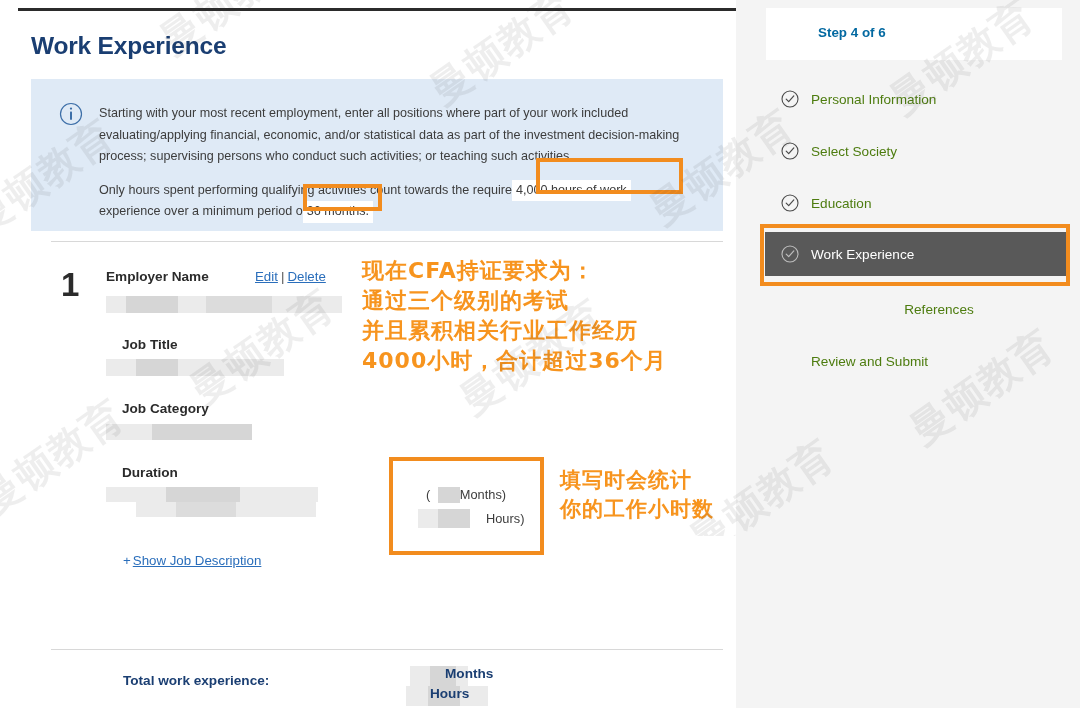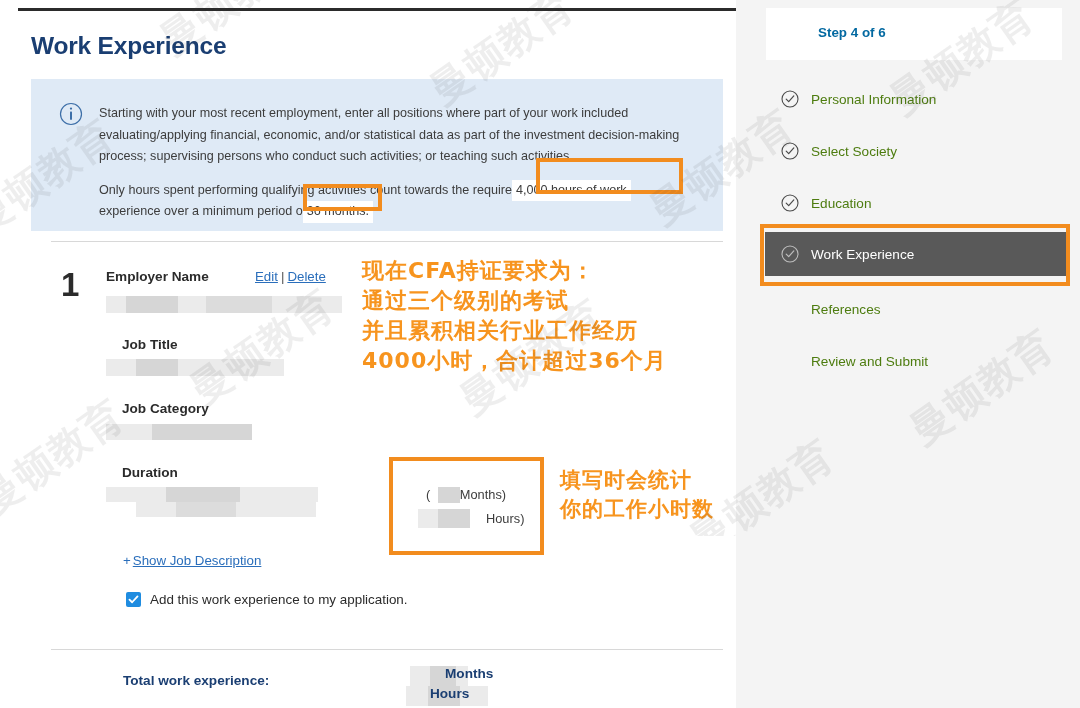--- a/index.html
+++ b/index.html
@@ -307,28 +307,20 @@
         <span class="redact d1" style="left:-2px; top:2px; width:46px; height:19px;"></span>
         <span class="redact d2" style="left:-8px; top:2px; width:20px; height:19px;"></span>
         <span style="margin-left:60px;">Hours)</span>
       </div>
     </div>
 
     <div class="show-desc">
       <span class="plus">+</span><span class="link">Show Job Description</span>
     </div>
 
-    <div class="checkbox-row">
-      <span class="checkbox">
-        <svg width="11" height="11" viewBox="0 0 12 12">
-          <path d="M1.6 6.2 L4.5 9 L10.4 2.6" fill="none" stroke="#ffffff" stroke-width="2" stroke-linecap="round" stroke-linejoin="round"></path>
-        </svg>
-      </span>
-      <span class="checkbox-label">Add this work experience to my application.</span>
-    </div>
 
     <div class="total-label">Total work experience:</div>
     <div class="redact d2" style="left:392px; top:655px; width:58px; height:20px;"></div>
     <div class="redact d1" style="left:412px; top:655px; width:26px; height:20px;"></div>
     <div class="total-unit" style="left:427px; top:655px;">Months</div>
 
     <div class="redact d2" style="left:388px; top:675px; width:82px; height:20px;"></div>
     <div class="redact d1" style="left:410px; top:675px; width:32px; height:20px;"></div>
     <div class="total-unit" style="left:412px; top:675px;">Hours</div>
 
@@ -372,21 +364,21 @@
     <div class="step-item active" style="top:232px; height:44px;">
       <span class="check-icon">
         <svg width="18" height="18" viewBox="0 0 18 18">
           <circle cx="9" cy="9" r="8" fill="none" stroke="#bdbdbd" stroke-width="1.1"></circle>
           <path d="M5.2 9.1 L7.7 11.6 L12.8 5.9" fill="none" stroke="#bdbdbd" stroke-width="1.2" stroke-linecap="round" stroke-linejoin="round"></path>
         </svg>
       </span>
       <span class="step-label">Work Experience</span>
     </div>
 
-    <div class="step-item no-icon" style="top:288px;">
+    <div class="step-item no-icon" style="top:288px;justify-content:center;">
       <span class="step-label">References</span>
     </div>
 
     <div class="step-item no-icon" style="top:340px;">
       <span class="step-label">Review and Submit</span>
     </div>
   </div>
 
   <div class="orange-box" style="left:536px; top:158px; width:147px; height:36px;"></div>
   <div class="orange-box" style="left:303px; top:184px; width:79px; height:27px;"></div>

